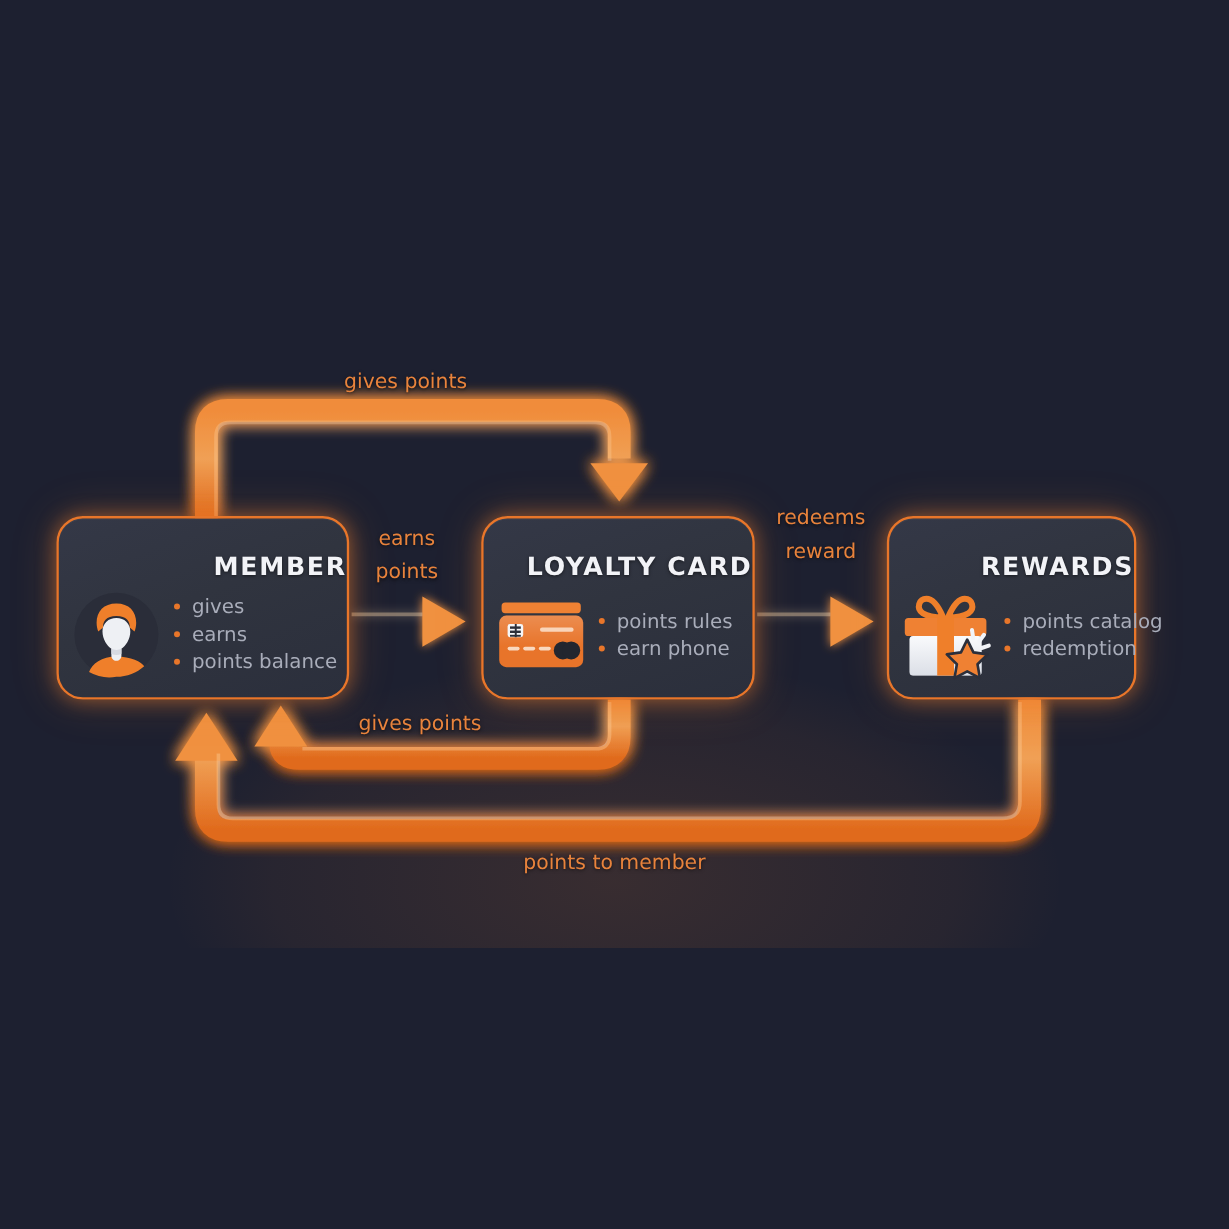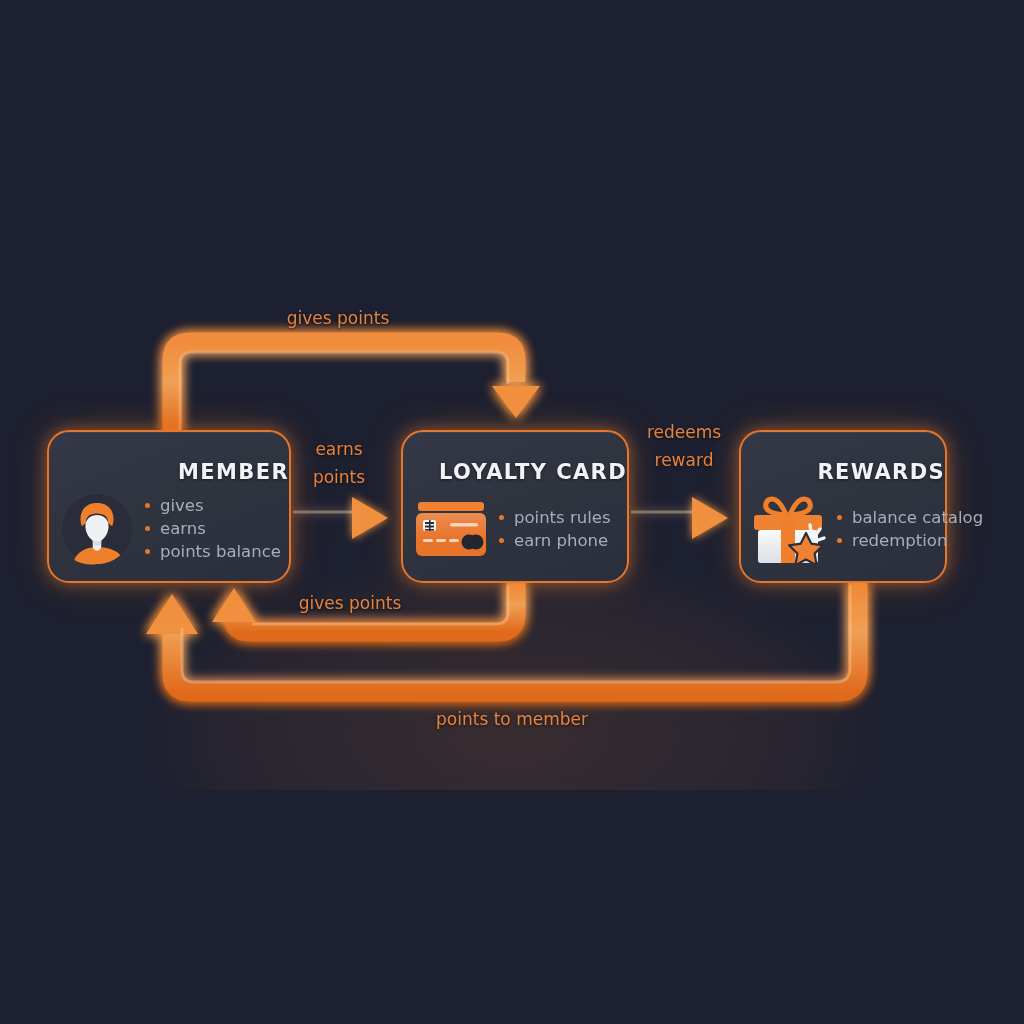--- a/index.html
+++ b/index.html
@@ -201,19 +201,19 @@
             </linearGradient>
           </defs>
           <rect x="33" y="24" width="14" height="48" fill="#ef7f2a"></rect>
           <path d="M58 42l5.2 10.6L75 54.3l-8.4 8.2 2 11.6-10.6-5.6-10.6 5.6 2-11.6-8.4-8.2 11.8-1.7z" fill="#ef8133" stroke="#2b2f3b" stroke-width="2.2" stroke-linejoin="round"></path>
           <path d="M62 34l1 7" stroke="#f2f4f8" stroke-width="3.4" stroke-linecap="round"></path>
           <path d="M72 38l-4 5.5" stroke="#f2f4f8" stroke-width="3.4" stroke-linecap="round"></path>
           <path d="M76 47l-6 2" stroke="#f2f4f8" stroke-width="3.4" stroke-linecap="round"></path>
         </svg>
       </div>
       <ul class="attrs">
-        <li>balance catalog</li>
+        <li>points catalog</li>
         <li>redemption</li>
       </ul>
     </div>
   </div>
 
 </div>
 
 </body></html>

